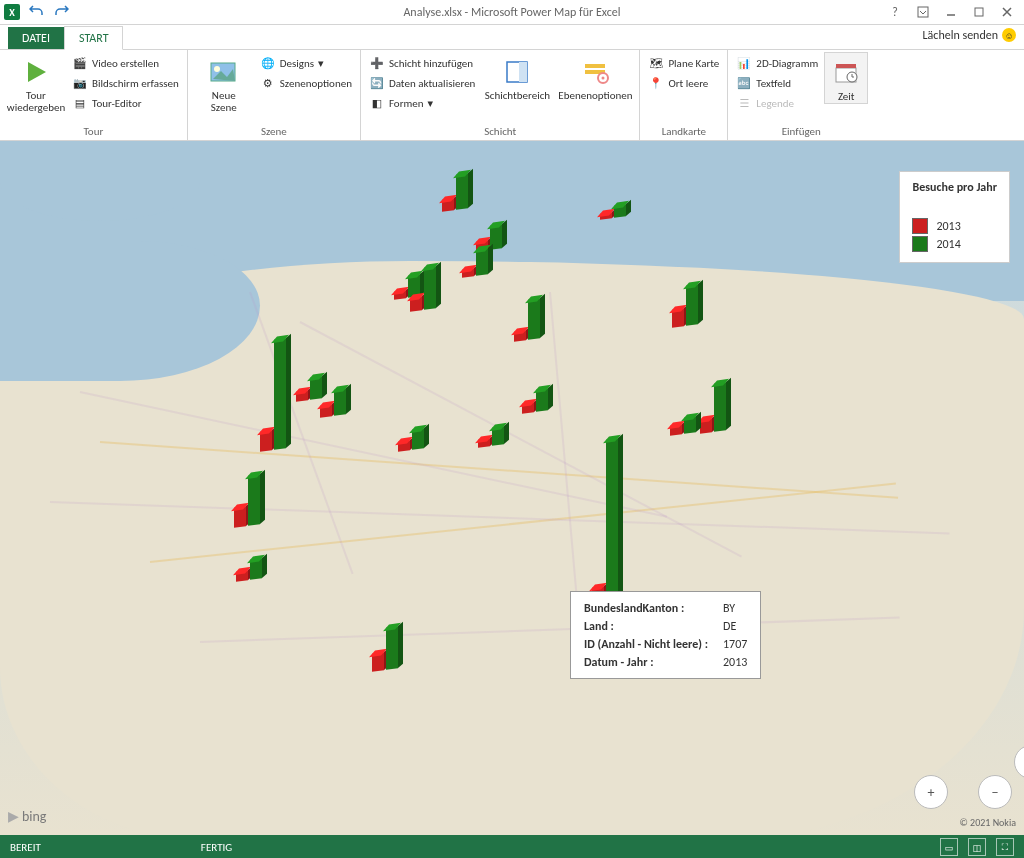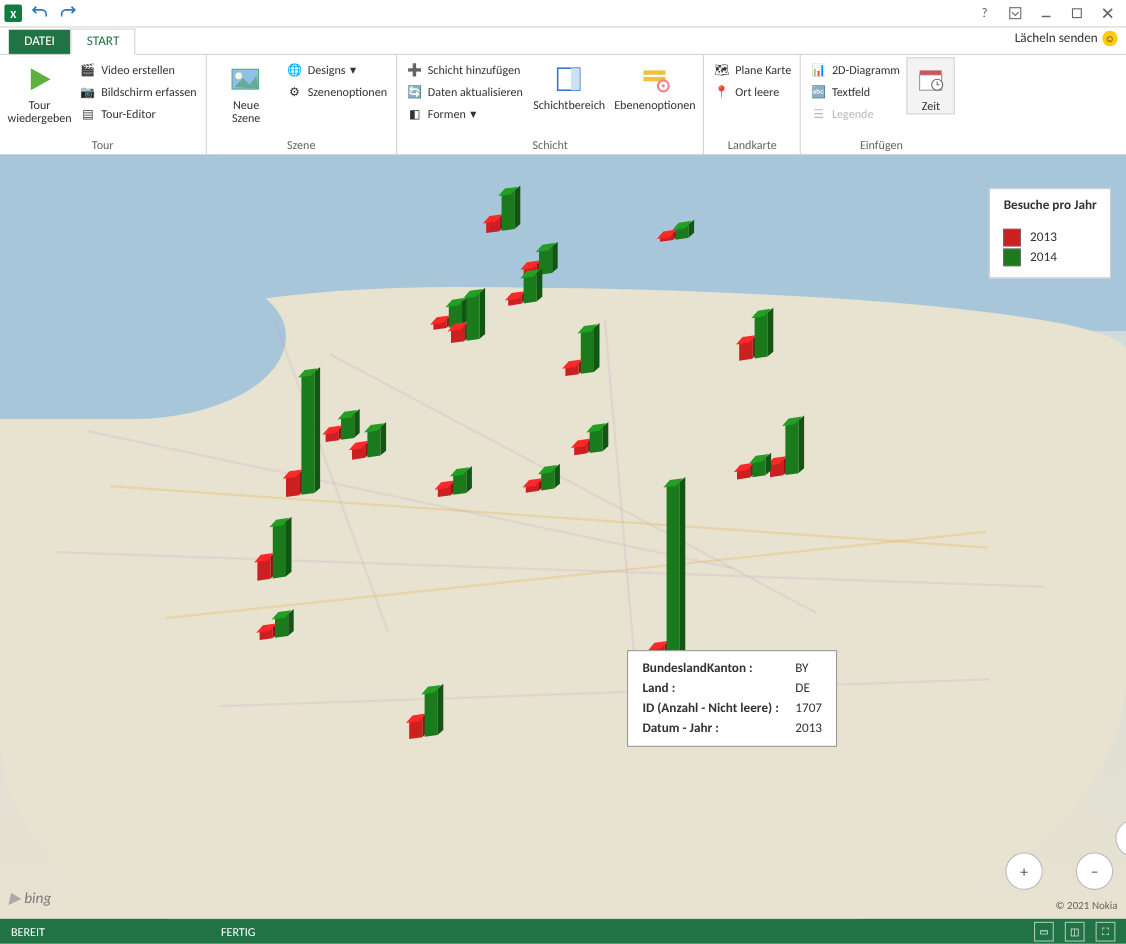--- a/index.html
+++ b/index.html
@@ -30,30 +30,30 @@
 .map-area{position:relative;height:694px;background:linear-gradient(#c8d9e0,#e8e2d0);overflow:hidden}
 .sea{position:absolute;background:#a8c6d9}
 .land{position:absolute;background:#e8e2d0}
 .road{position:absolute;background:rgba(190,150,200,0.18);height:2px;transform-origin:left center}
 .road.y{background:rgba(230,190,100,0.4)}
 .bar3d{position:absolute;width:12px;transform:skewY(-8deg)}
 .bar3d .top{position:absolute;width:12px;height:6px;top:-3px;left:0;transform:skewX(-45deg);filter:brightness(1.3)}
 .bar3d .side{position:absolute;width:5px;height:100%;right:-5px;top:-2px;transform:skewY(-35deg);filter:brightness(0.7)}
 .red{background:#cc1f1f}.green{background:#1b7a1b}
 .legend{position:absolute;right:14px;top:30px;background:#fff;border:1px solid #ccc;padding:8px 12px;font-size:12px}
-.legend-title{font-weight:600;margin-bottom:14px}
+.legend-title{font-weight:600;margin-bottom:24px}
 .legend-row{display:flex;align-items:center;gap:8px;margin:2px 0}
 .legend-sw{width:14px;height:14px;border:1px solid #666}
 .tooltip{position:absolute;background:#fff;border:1px solid #999;padding:6px 10px;font-size:12px;left:570px;top:450px}
 .tooltip td:first-child{font-weight:bold;padding-right:12px}
 .nav-btns{position:absolute;right:10px;bottom:70px}
 .navb{width:32px;height:32px;border-radius:50%;background:#fff;border:1px solid #bbb;display:flex;align-items:center;justify-content:center;position:absolute;cursor:pointer;font-size:14px;color:#555}
 .zoom{position:absolute;right:12px;bottom:26px;display:flex;gap:30px}
 .zoom .navb{position:static}
-.bing{position:absolute;left:8px;bottom:10px;color:#7a7a7a;font-style:italic;font-size:14px}
+.bing{position:absolute;left:8px;bottom:10px;color:#7a7a7a;font-size:14px}
 .nokia{position:absolute;right:8px;bottom:6px;font-size:10px;color:#666}
 .statusbar{height:24px;background:#217346;color:#fff;display:flex;align-items:center;font-size:11px;padding:0 10px}
 .statusbar .sp{width:160px}
 .statusbar .right{margin-left:auto;display:flex;gap:10px}
 .sb-ic{width:16px;height:16px;border:1px solid rgba(255,255,255,0.6);display:flex;align-items:center;justify-content:center;font-size:9px;cursor:pointer}
 svg{display:block}
 </style>
 </head>
 <body>
 
@@ -64,20 +64,21 @@
       <svg width="14" height="14" viewBox="0 0 14 14">
           <path d="M4 7 L1 4 L4 1 M1 4 H9 a4 4 0 0 1 4 4 v2" fill="none" stroke="#2a78c0" stroke-width="1.5"></path>
         </svg>
     </div>
     <div class="qat-btn">
       <svg width="14" height="14" viewBox="0 0 14 14">
           <path d="M10 7 L13 4 L10 1 M13 4 H5 a4 4 0 0 0 -4 4 v2" fill="none" stroke="#2a78c0" stroke-width="1.5"></path>
         </svg>
     </div>
   </div>
+  <div class="tb-title">Analyse.xlsx - Microsoft Power Map für Excel</div>
   <div class="tb-right">
     <div class="win-btn">?</div>
     <div class="win-btn">
       <svg width="12" height="12" viewBox="0 0 12 12">
           <rect x="1" y="1" width="10" height="10" fill="none" stroke="#666"></rect>
           <path d="M3 5 L6 8 L9 5" fill="none" stroke="#666"></path>
         </svg>
     </div>
     <div class="win-btn">
       <svg width="12" height="12">

